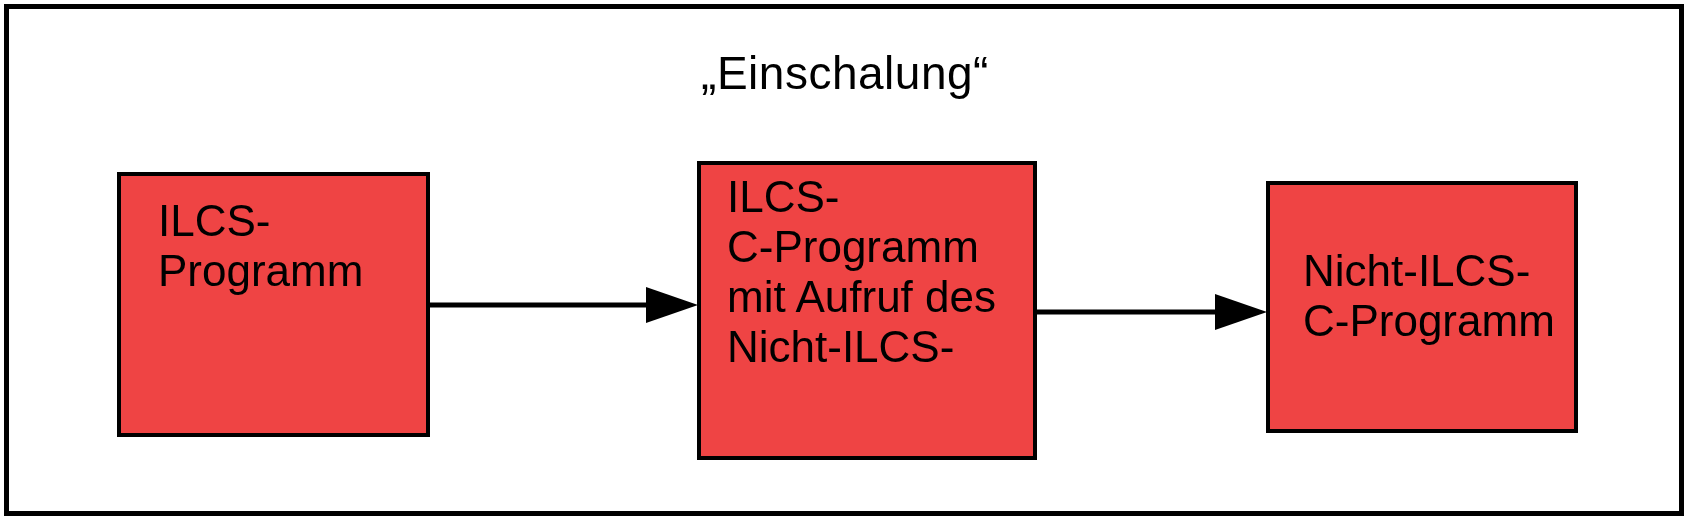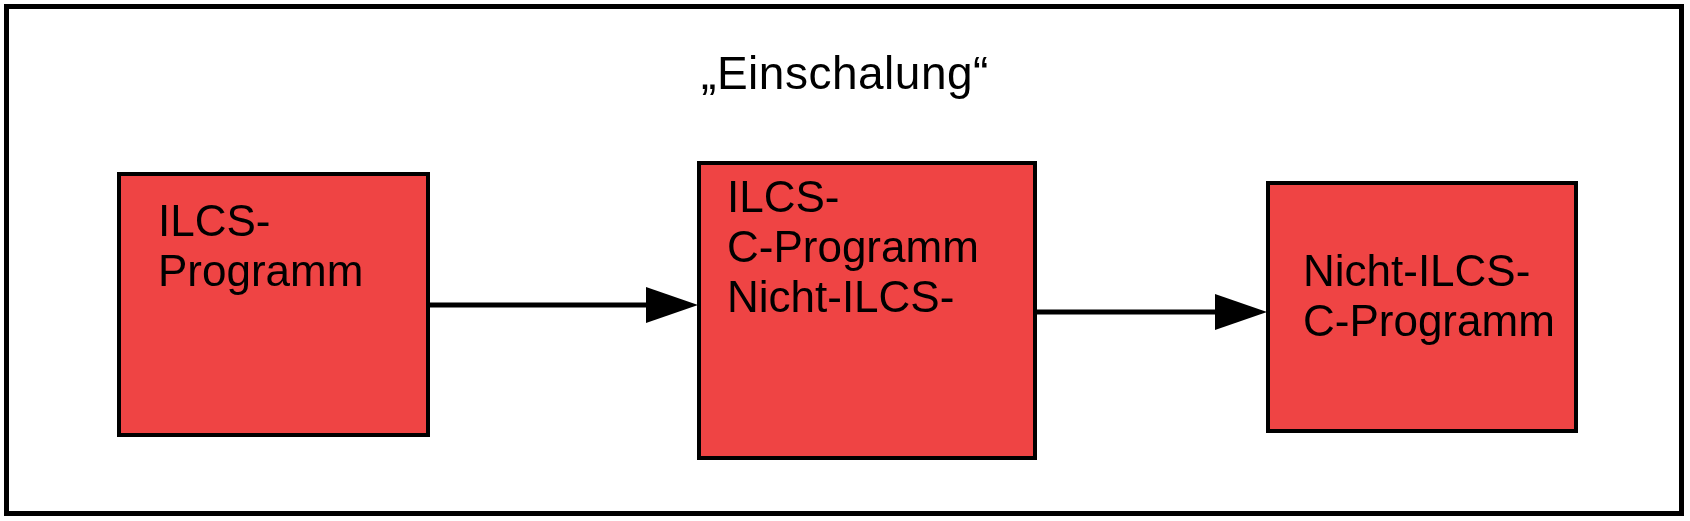--- a/index.html
+++ b/index.html
@@ -86,20 +86,21 @@
   <div class="title">„Einschalung“</div>
 
   <div class="node node1">
     <span class="line">ILCS-</span>
     <span class="line">Programm</span>
   </div>
 
   <div class="node node2">
     <span class="line">ILCS-</span>
     <span class="line">C-Programm</span>
+    <span class="line">mit Aufruf des</span>
     <span class="line">Nicht-ILCS-</span>
   </div>
 
   <div class="node node3">
     <span class="line">Nicht-ILCS-</span>
     <span class="line">C-Programm</span>
   </div>
 
   <svg class="arrow arrow1" width="272" height="40" viewBox="0 0 272 40" aria-hidden="true">
     <line x1="2" y1="20" x2="224" y2="20" stroke="#000000" stroke-width="5"></line>

